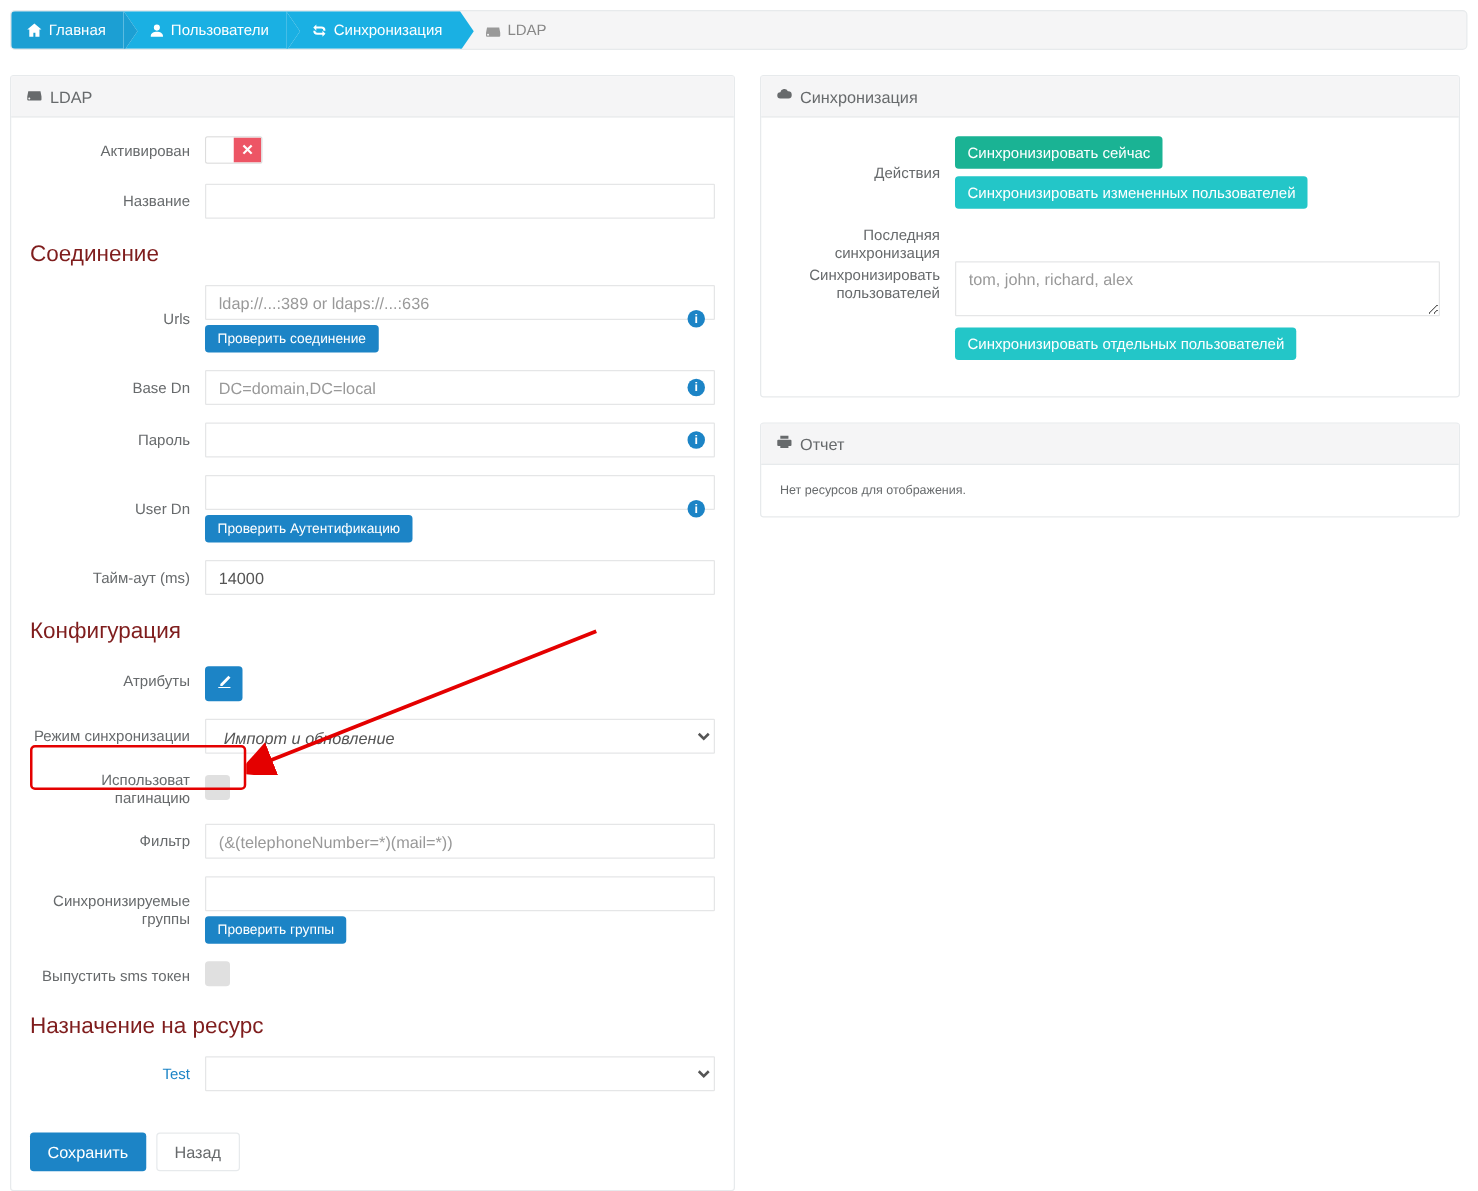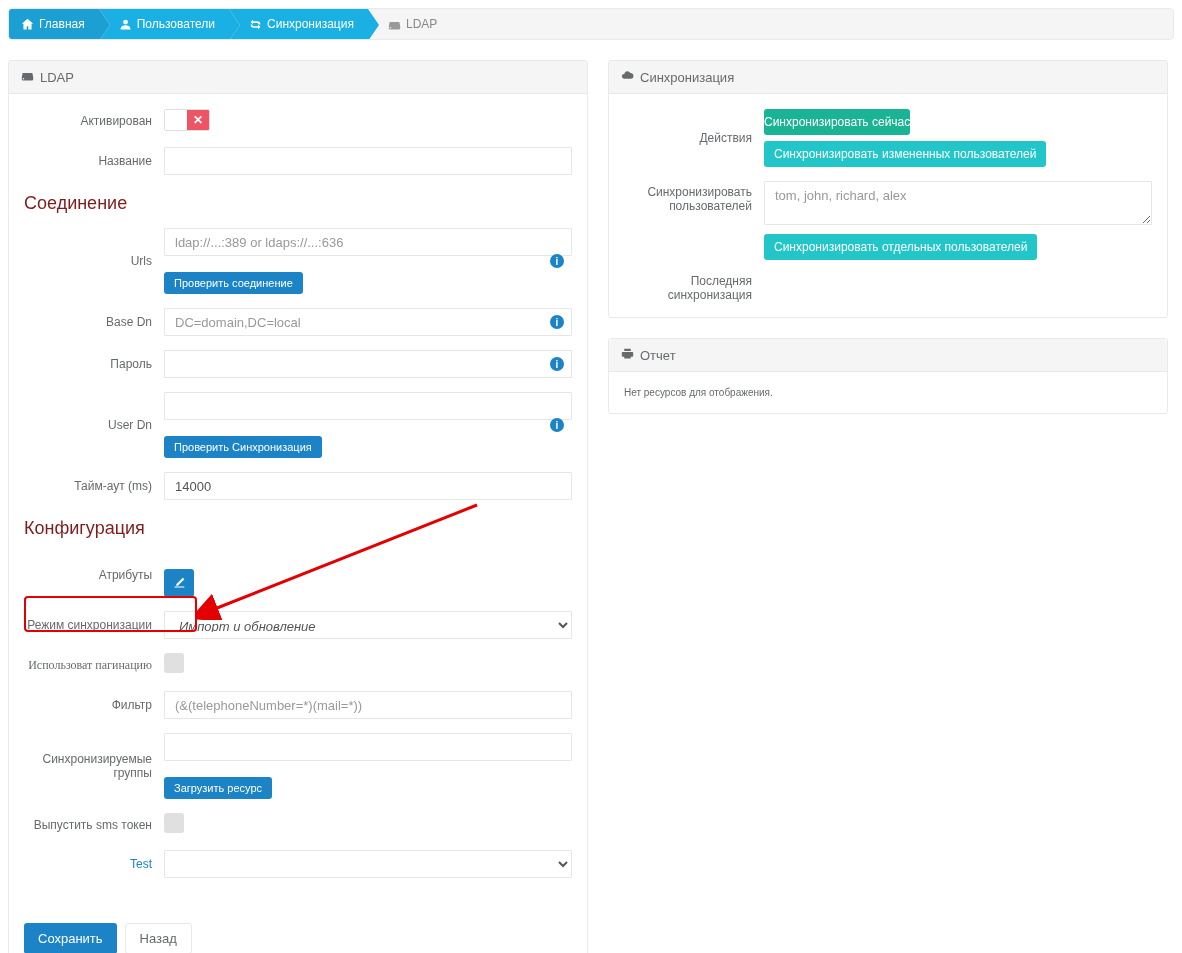--- a/index.html
+++ b/index.html
@@ -121,21 +121,21 @@
   cursor: help;
 }
 .btn {
   display: inline-block;
   border: none;
   border-radius: 3px;
   padding: 5px 10px;
   font-size: 11px;
   cursor: pointer;
   color: #fff;
-  margin-top: 16px;
+  margin-top: 4px;
 }
 .btn-primary { background: #1c84c6; }
 .btn-default { background: #fff; color: #676a6c; border: 1px solid #e7eaec; }
 .btn-save { padding: 7px 14px; font-size: 13px; }
 .btn-icon {
   width: 30px; height: 28px;
   display: inline-flex; align-items: center; justify-content: center;
   padding: 0;
 }
 .section-title {
@@ -156,21 +156,21 @@
 .toggle .off { background: #ed5565; color:#fff; font-size:12px; font-weight:bold; }
 .toggle .on { background:#fff; }
 .checkbox-box {
   width: 20px; height: 20px;
   border-radius: 3px;
   background: #e0e0e0;
   display: inline-block;
   cursor: pointer;
 }
 .actions-btns { display:flex; gap:6px; flex-wrap:wrap; }
-.btn-success { background:#1ab394; padding:6px 0; font-size:12px; margin-top:0; }
+.btn-success { background:#1ab394; padding:6px 10px; font-size:12px; margin-top:0; }
 .btn-info { background:#23c6c8; padding:6px 10px; font-size:12px; margin-top:0; }
 .link-label { color:#1c84c6; cursor:pointer; }
 .footer-actions {
   border-top: none;
   padding: 0 15px 15px;
   display:flex; gap:8px;
 }
 .no-res { color:#676a6c; font-size:10px; }
 
 .annotation {
@@ -276,21 +276,21 @@
             <input type="password" class="form-control" style="">
             <span class="input-info">i</span>
           </div>
         </div>
 
         <div class="form-group">
           <div class="form-label">User Dn</div>
           <div class="form-control-wrap">
             <input class="form-control" style="">
             <span class="input-info">i</span>
-            <button class="btn btn-primary">Проверить Синхронизация</button>
+            <button class="btn btn-primary">Проверить Аутентификацию</button>
           </div>
         </div>
 
         <div class="form-group">
           <div class="form-label">Тайм-аут (ms)</div>
           <div class="form-control-wrap">
             <input class="form-control" value="14000" style="">
           </div>
         </div>
 
@@ -309,49 +309,50 @@
 
         <div class="form-group">
           <div class="form-label">Режим синхронизации</div>
           <div class="form-control-wrap">
             <select class="form-control">
               <option>Импорт и обновление</option>
             </select>
           </div>
         </div>
 
-        <div class="form-group" style="position:relative;font-family:Liberation Serif, serif;">
+        <div class="form-group" style="position:relative;">
           <div class="form-label">Использоват пагинацию</div>
           <div class="form-control-wrap">
             <span class="checkbox-box"></span>
           </div>
         </div>
 
         <div class="form-group">
           <div class="form-label">Фильтр</div>
           <div class="form-control-wrap">
             <input class="form-control" placeholder="(&amp;(telephoneNumber=*)(mail=*))" style="">
           </div>
         </div>
 
         <div class="form-group">
           <div class="form-label">Синхронизируемые группы</div>
           <div class="form-control-wrap">
             <input class="form-control" style="">
-            <button class="btn btn-primary">Загрузить ресурс</button>
+            <button class="btn btn-primary">Проверить группы</button>
           </div>
         </div>
 
         <div class="form-group">
           <div class="form-label">Выпустить sms токен</div>
           <div class="form-control-wrap">
             <span class="checkbox-box"></span>
           </div>
         </div>
 
+        <div class="section-title">Назначение на ресурс</div>
 
         <div class="form-group">
           <div class="form-label link-label">Test</div>
           <div class="form-control-wrap">
             <select class="form-control"><option></option></select>
           </div>
         </div>
 
       </div>
       <div class="footer-actions">
@@ -380,30 +381,30 @@
         <span>Синхронизация</span>
       </div>
       <div class="panel-body">
         <div class="form-group">
           <div class="form-label">Действия</div>
           <div class="form-control-wrap actions-btns">
             <button class="btn btn-success">Синхронизировать сейчас</button>
             <button class="btn btn-info">Синхронизировать измененных пользователей</button>
           </div>
         </div>
-        <div class="form-group top">
-          <div class="form-label" style="padding-top:4px;">Синхронизировать пользователей</div>
-          <div class="form-control-wrap">
-            <textarea class="form-control" rows="2" placeholder="tom, john, richard, alex" style=""></textarea>
-            <button class="btn btn-info" style="margin-top:6px;">Синхронизировать отдельных пользователей</button>
-          </div>
-        </div>
         <div class="form-group" style="margin-bottom:0;">
           <div class="form-label">Последняя синхронизация</div>
           <div class="form-control-wrap"></div>
+        </div>
+        <div class="form-group top">
+          <div class="form-label" style="padding-top:4px;">Синхронизировать пользователей</div>
+          <div class="form-control-wrap">
+            <textarea class="form-control" rows="2" placeholder="tom, john, richard, alex" style=""></textarea>
+            <button class="btn btn-info" style="margin-top:6px;">Синхронизировать отдельных пользователей</button>
+          </div>
         </div>
       </div>
     </div>
 
     <div class="panel">
       <div class="panel-heading">
         <span><svg class="icon" viewBox="0 0 16 16">
               <path d="M4 2h8v3H4zM2 6h12a1 1 0 011 1v4a1 1 0 01-1 1h-2v2H4v-2H2a1 1 0 01-1-1V7a1 1 0 011-1zm3 5h6v3H5z"></path>
             </svg></span>
         <span>Отчет</span>

